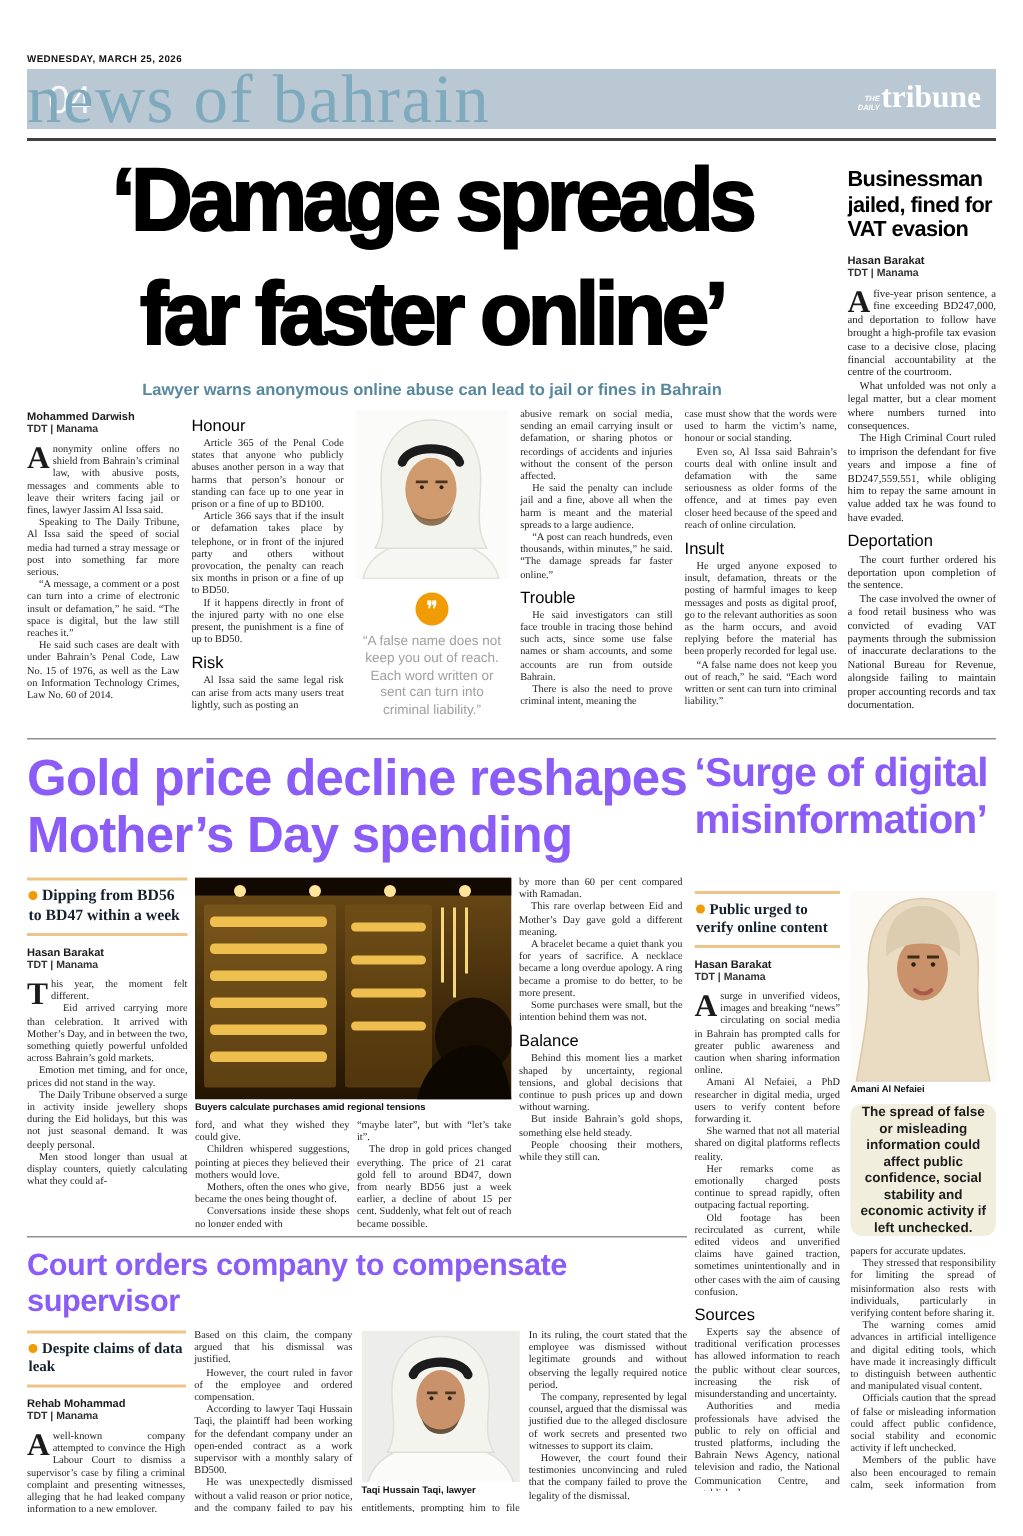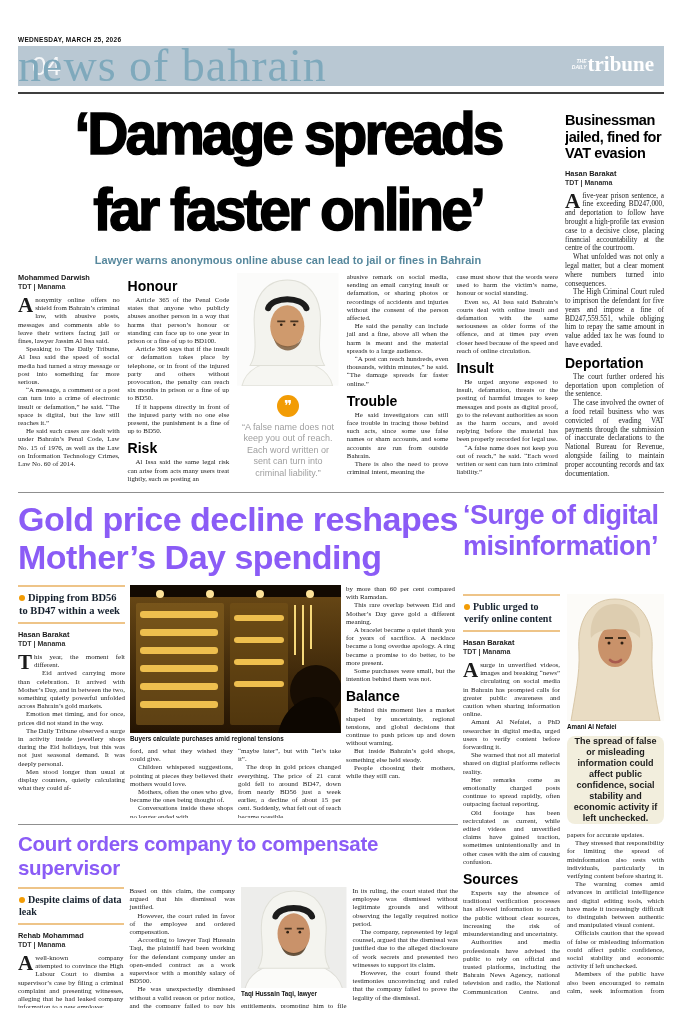--- a/index.html
+++ b/index.html
@@ -7,40 +7,40 @@
         font-family:"Liberation Serif",serif;color:#1b1b1b;}
   
   .header{position:absolute;left:18px;top:36px;width:646px;}
   .date{font-family:"Liberation Sans",sans-serif;font-weight:bold;font-size:6.5px;
         letter-spacing:.3px;color:#111;margin-bottom:3px;}
   .bar{position:relative;height:40px;background:#b9c8d3;}
   .pagenum{position:absolute;left:14px;top:5px;font-family:"Liberation Sans",sans-serif;
         font-size:26px;color:rgba(255,255,255,.85);}
   .masthead{position:absolute;left:0;right:0;top:-7px;text-align:left;
         font-family:"Liberation Serif",serif;font-size:46px;color:#7fa9bc;letter-spacing:1px;}
-  .logo{position:absolute;right:10px;top:8px;display:flex;align-items:center;color:#fff;}
+  .logo{position:absolute;right:10px;top:8px;display:flex;align-items:flex-end;color:#fff;}
   .logo-stack{display:flex;flex-direction:column;font-family:"Liberation Sans",sans-serif;
         font-size:5px;font-weight:bold;line-height:5.5px;margin-right:1px;text-align:right;}
   .logo-name{font-family:"Liberation Serif",serif;font-weight:bold;font-size:21px;line-height:21px;}
   .header-rule{border-top:2px solid #3f3f3f;margin-top:6px;}
   
   .lead-headline{position:absolute;left:18px;top:96px;width:540px;text-align:center;
         font-family:"Liberation Sans",sans-serif;font-weight:bold;font-size:57px;line-height:73px;
         letter-spacing:-3px;color:#000;-webkit-text-stroke:1.4px #000;transform:scaleY(1.04);transform-origin:top;}
   .deck{position:absolute;left:18px;top:254px;width:540px;text-align:center;
         font-family:"Liberation Sans",sans-serif;font-weight:bold;font-size:11px;color:#57889d;}
   .lead-cols{position:absolute;left:18px;top:273px;width:540px;height:216px;overflow:hidden;
         display:flex;gap:8px;}
   .col{flex:1 1 0;min-width:0;}
   .small p{font-size:6.9px;line-height:8.2px;text-align:justify;margin:0;}
   .small p.ind{text-indent:8px;}
   .byl{margin-bottom:5px;}
   .byl-name{font-family:"Liberation Sans",sans-serif;font-weight:bold;font-size:7.4px;line-height:9px;}
   .byl-org{font-family:"Liberation Sans",sans-serif;font-size:7px;line-height:9px;color:#333;font-weight:bold;}
-  .subhead{font-family:"Liberation Sans",sans-serif;font-weight:bold;font-size:14px;
+  .subhead{font-family:"Liberation Sans",sans-serif;font-weight:normal;font-size:11px;
         margin:5px 0 2px;color:#000;}
   .dropcap{float:left;font-size:21px;line-height:16px;padding:1px 2px 0 0;font-weight:bold;}
   .qcol{text-align:center;}
   .photo{display:block;width:100%;height:auto;}
   .quote-icon{width:22px;height:22px;border-radius:50%;background:#f29c05;color:#fff;
         margin:9px auto 5px;font-size:15px;line-height:23px;text-align:center;
         font-family:"DejaVu Sans",sans-serif;}
   .pull-quote{font-family:"Liberation Sans",sans-serif;font-weight:normal;font-size:9px;
         line-height:11.5px;color:#a0a0a0;padding:0 2px;}
   

